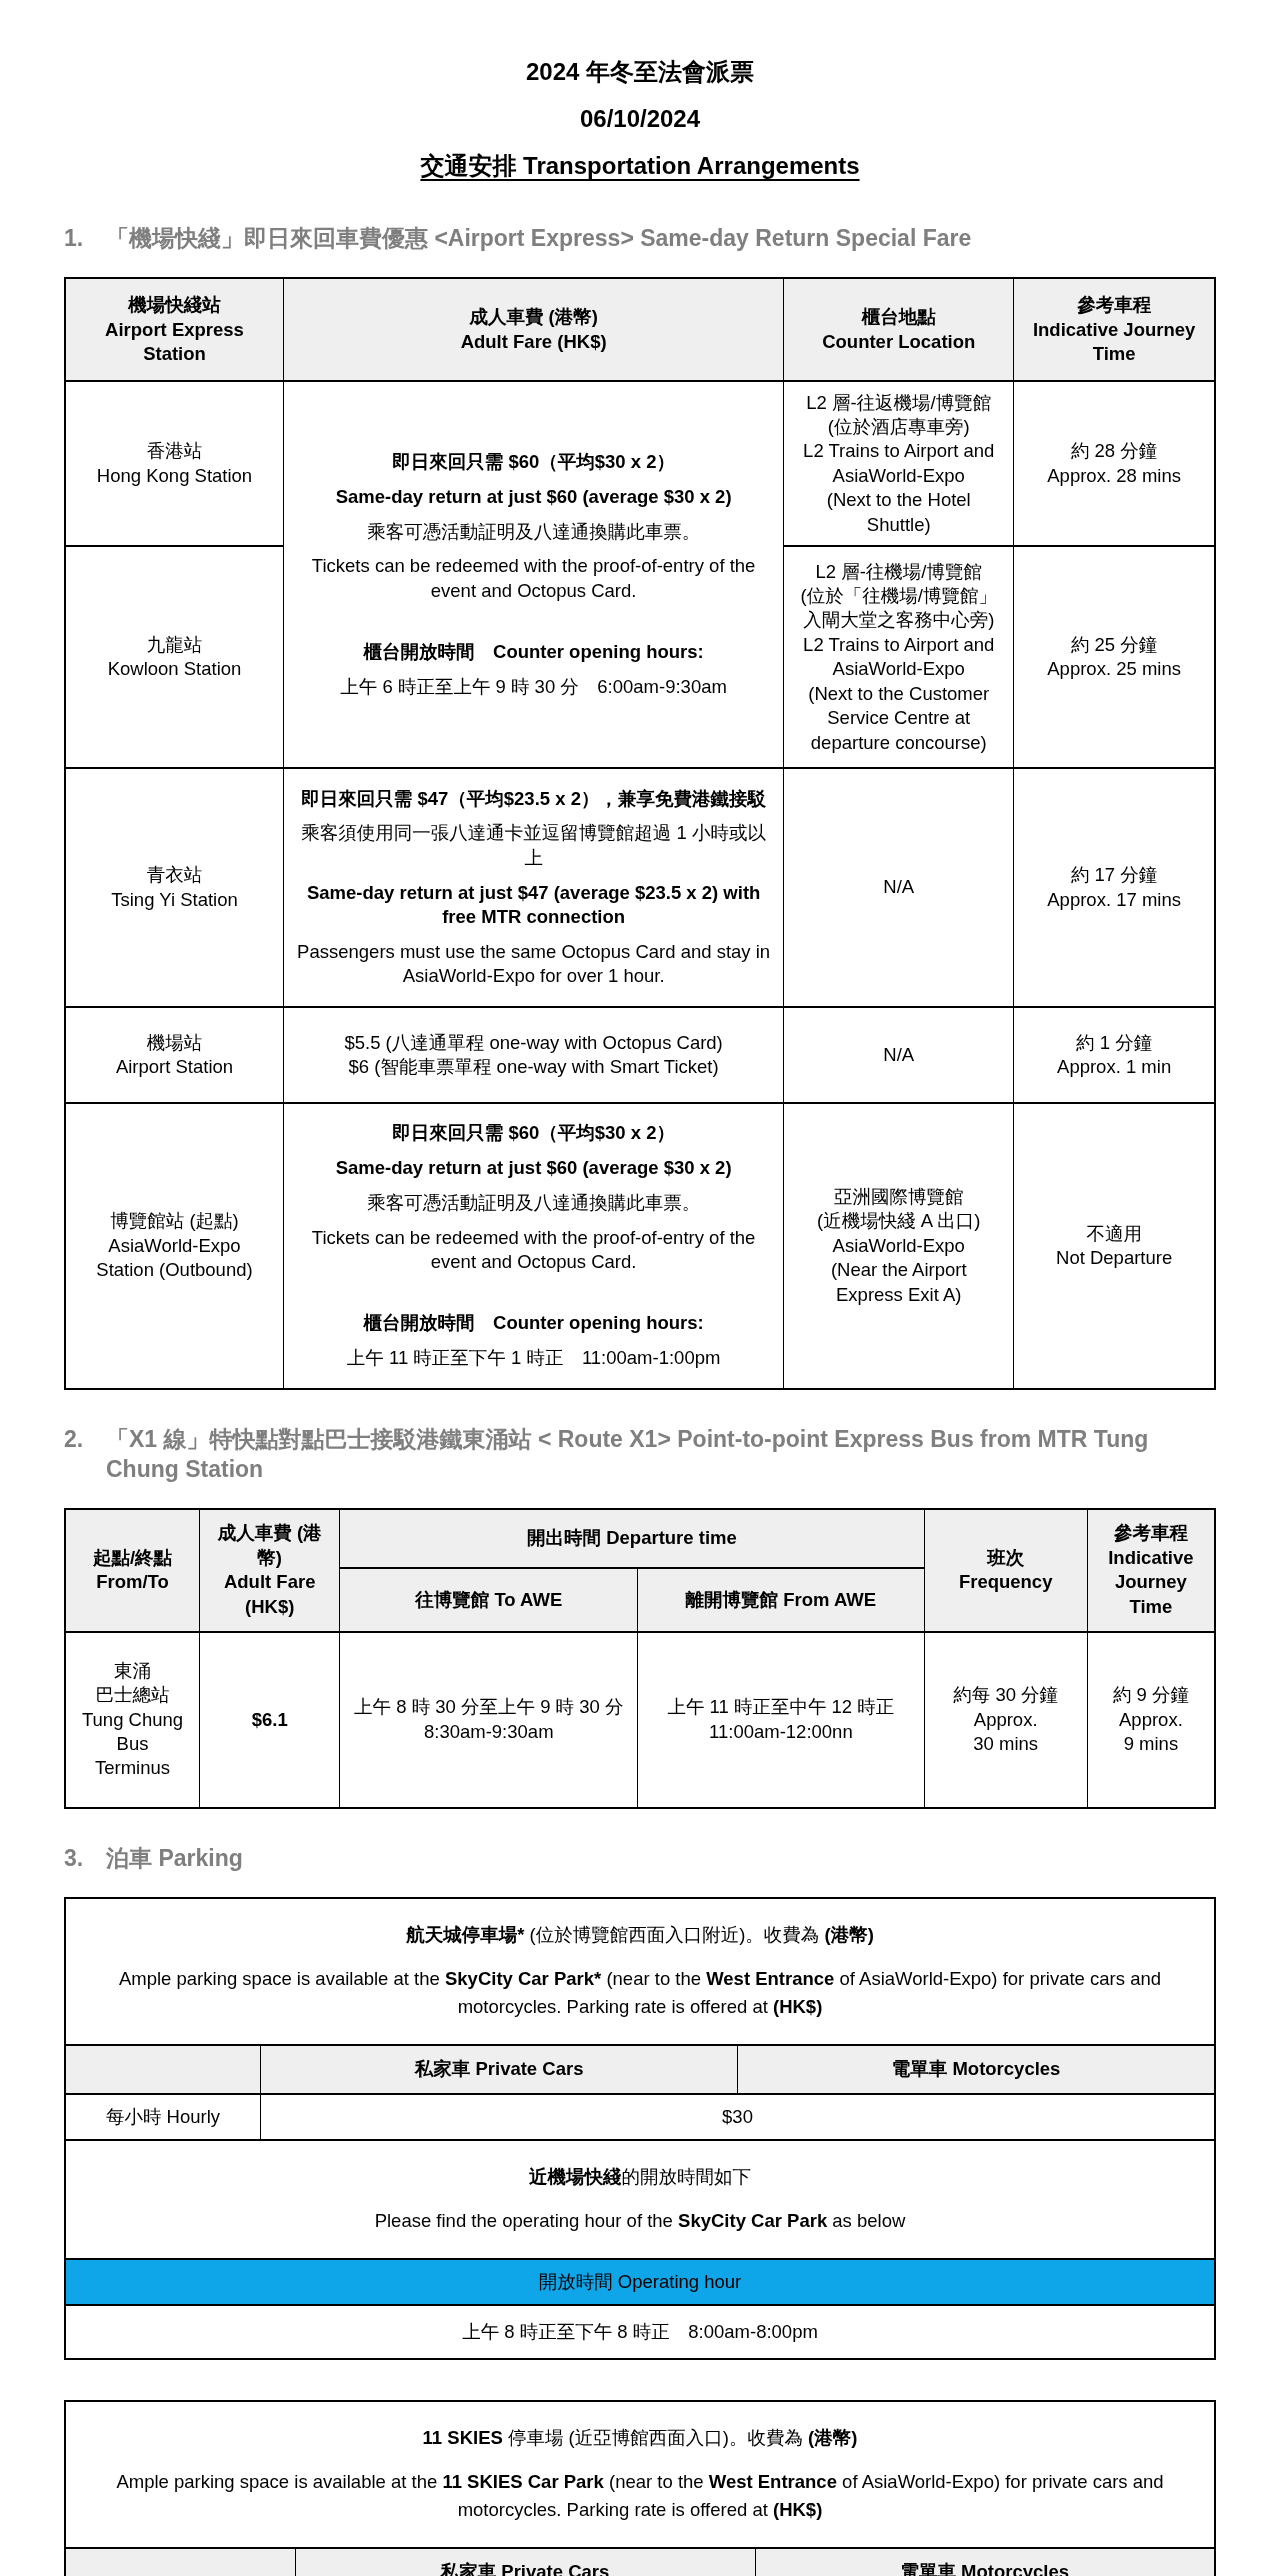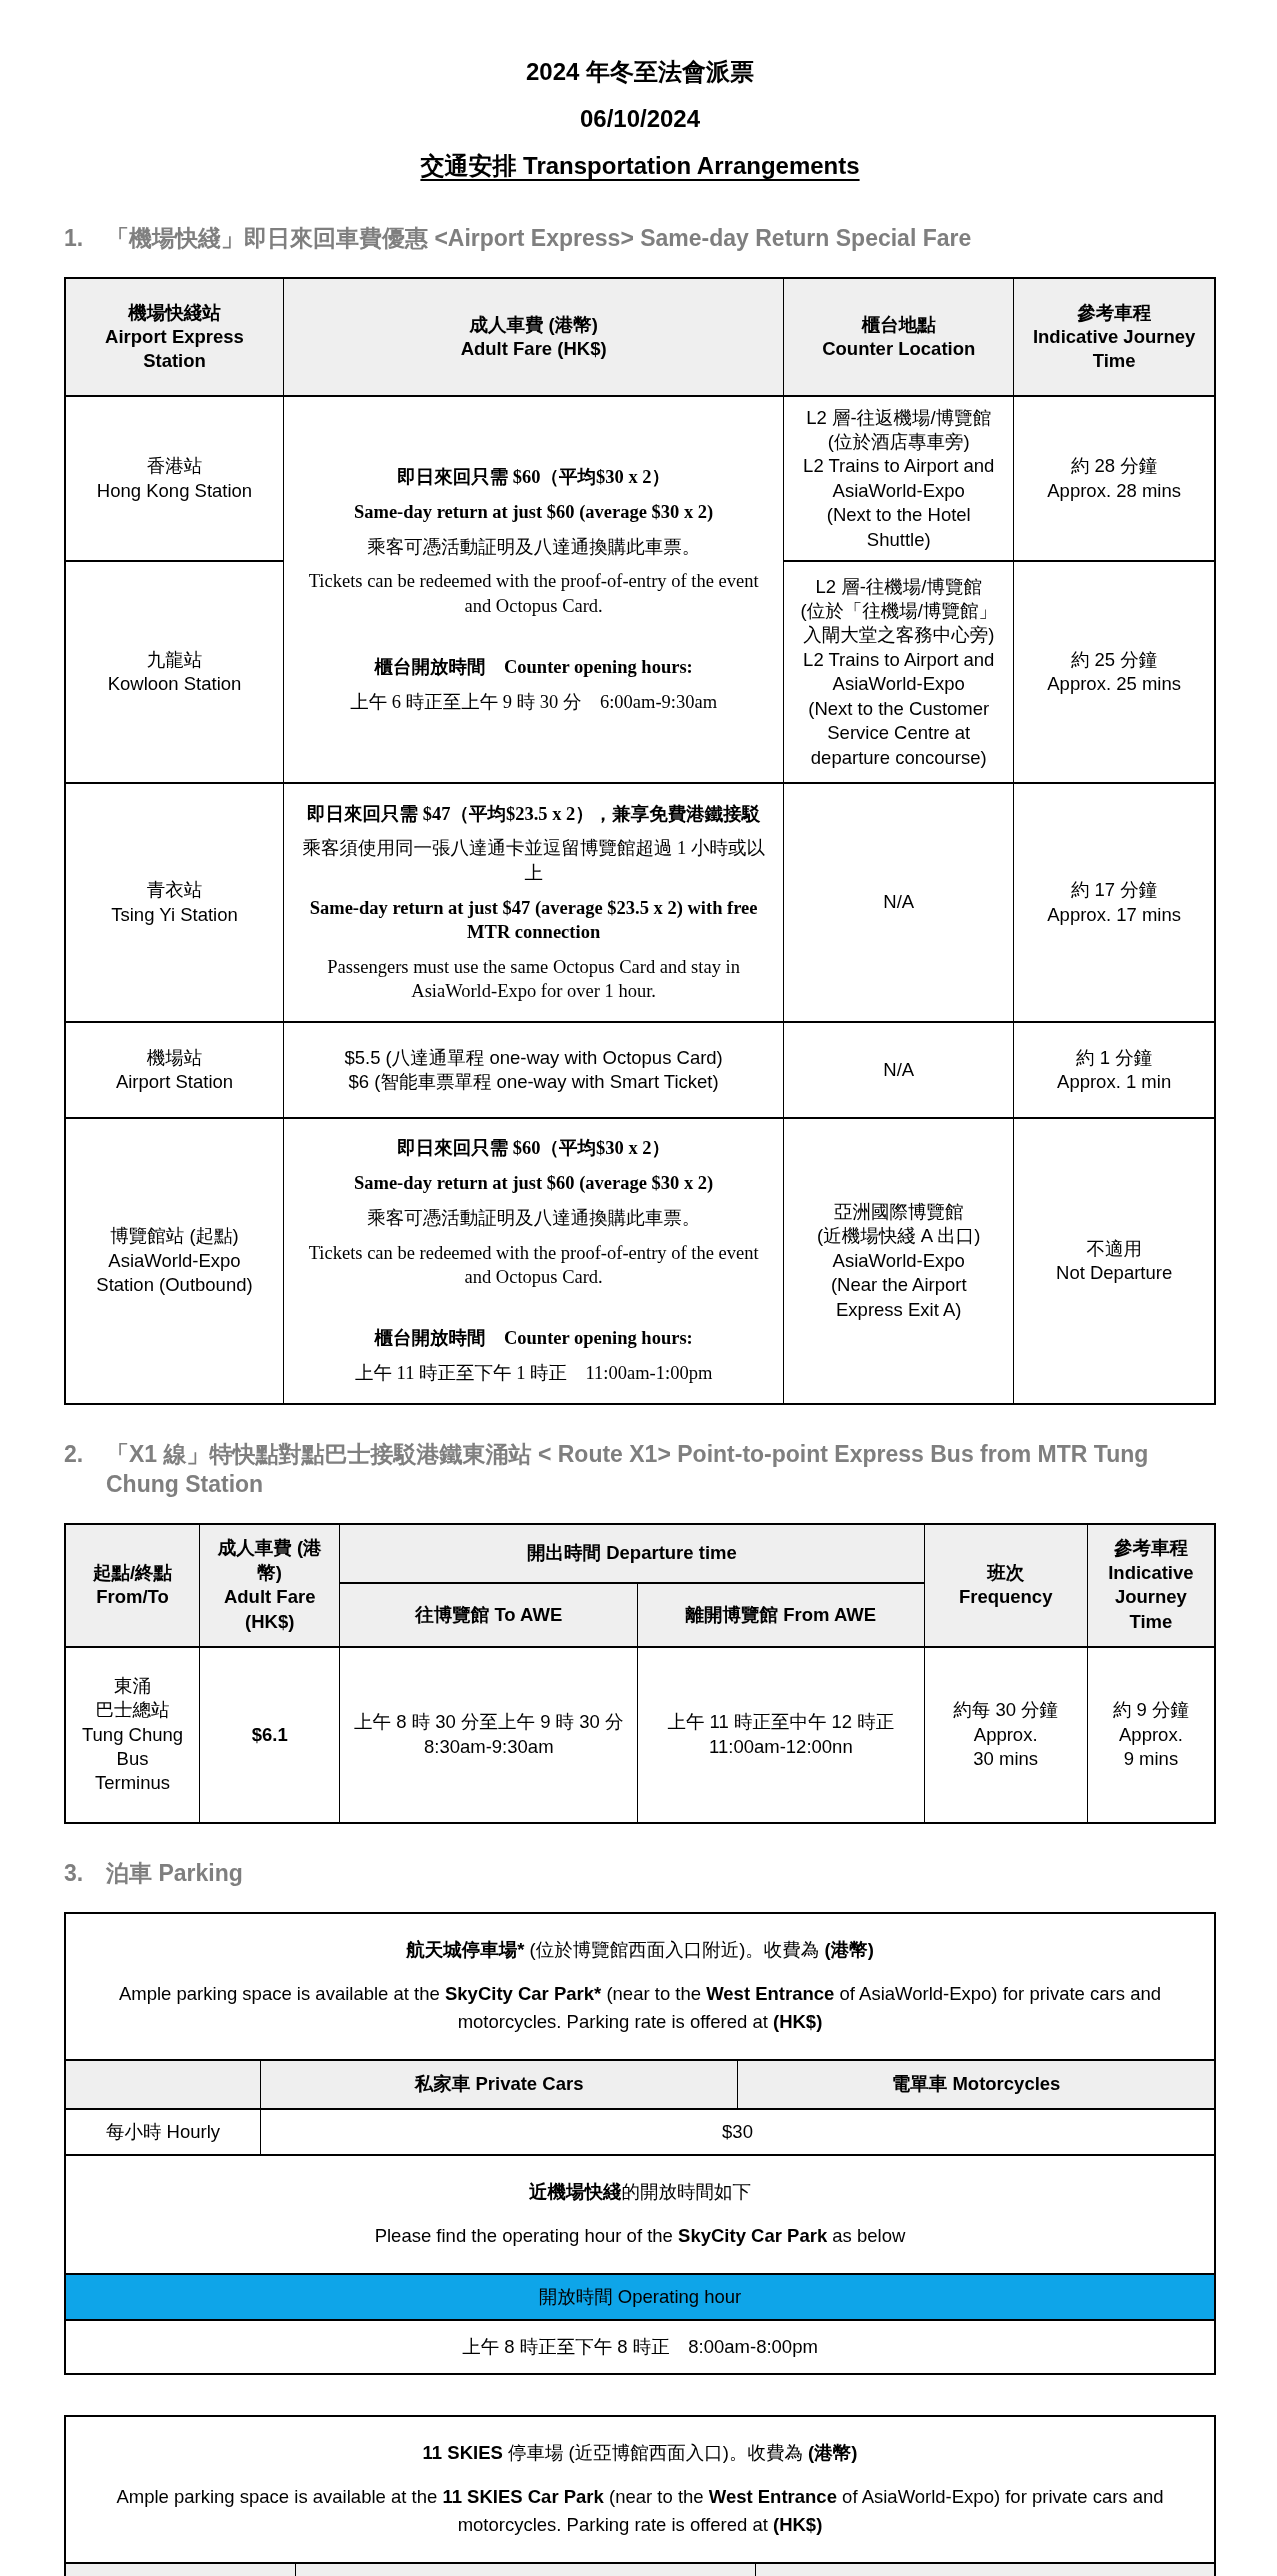--- a/index.html
+++ b/index.html
@@ -20,21 +20,21 @@
   table.tbl{width:100%;border-collapse:collapse;border:2.6px solid #000;table-layout:fixed;}
   .tbl td,.tbl th{
     border:1.3px solid #000;border-top-width:2.6px;border-bottom-width:2.6px;
     font-size:18.5px;line-height:1.32;padding:7.2px 9.3px;
     text-align:center;vertical-align:middle;font-weight:normal;word-wrap:break-word;
   }
   .tbl th.hdr{background:#efefef;font-weight:bold;}
   .op-hdr{background:#0ea5e9;}
   .ml{white-space:pre-line;}
   .left{text-align:left;}
-  .cellp p{margin:10.3px 0;font-family:Liberation Serif, serif;}
+  .cellp p{margin:10.3px 0;}
   .cellp p.gap{margin-top:37px;}
   .intro-cell{padding:13.4px 15.5px;}
   .intro-cell p{margin:15px 0;line-height:1.55;}
   b{font-weight:bold;}
 </style>
 </head>
 <body>
 
 <header class="title-block">
   <p>2024 年冬至法會派票</p>
@@ -48,21 +48,21 @@
 </div>
 
 <table class="tbl">
   <colgroup>
       <col style="width:19%">
       <col style="width:43.5%">
       <col style="width:20%">
       <col style="width:17.5%">
     </colgroup>
   <tbody>
-      <tr style="height:118px">
+      <tr style="height:103px">
     <th class="hdr ml">機場快綫站
 Airport Express Station</th>
     <th class="hdr ml">成人車費 (港幣)
 Adult Fare (HK$)</th>
     <th class="hdr ml">櫃台地點
 Counter Location</th>
     <th class="hdr ml">參考車程
 Indicative Journey
 Time</th>
   </tr>

